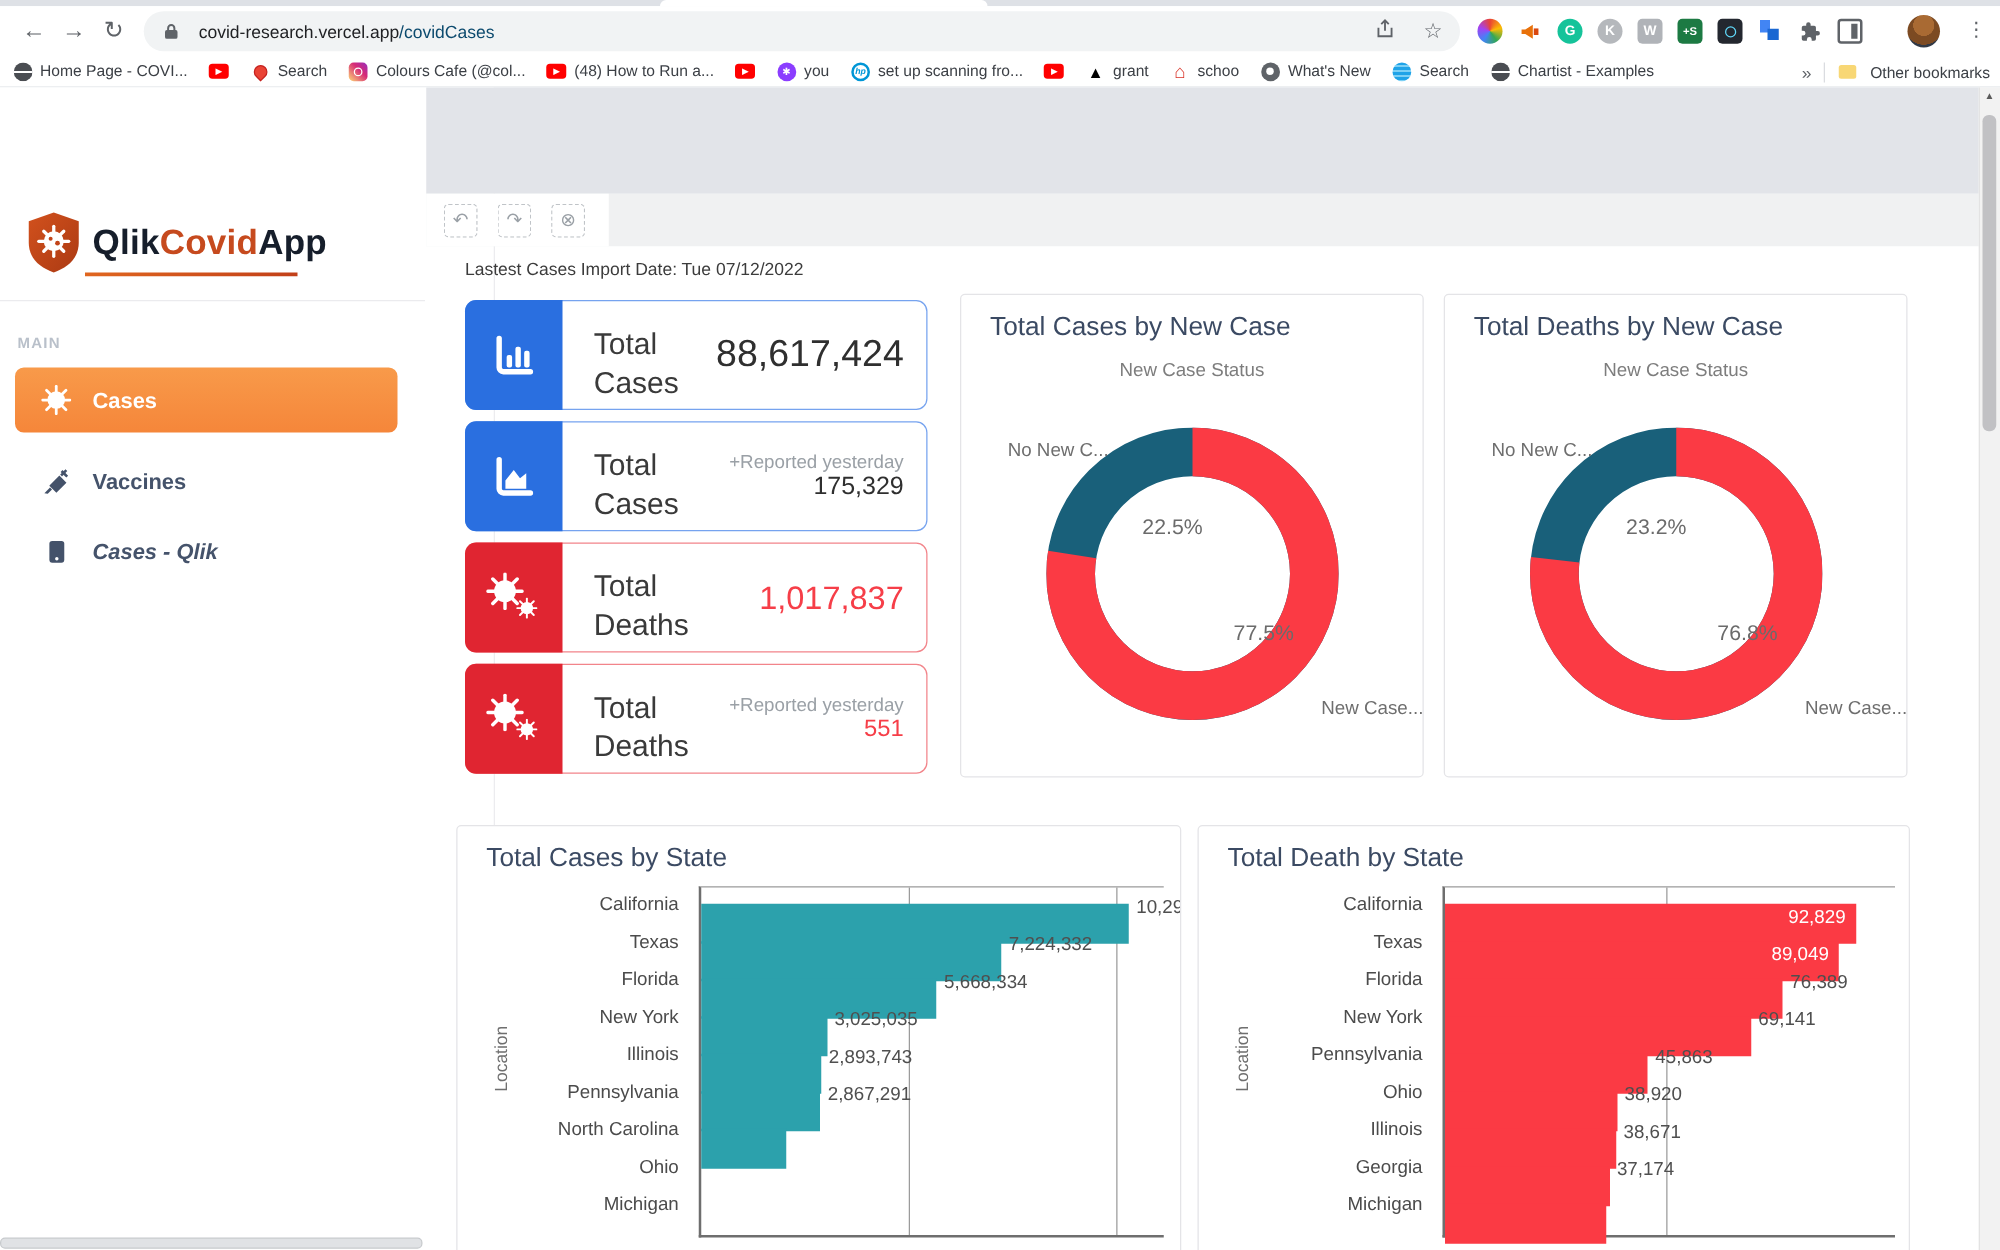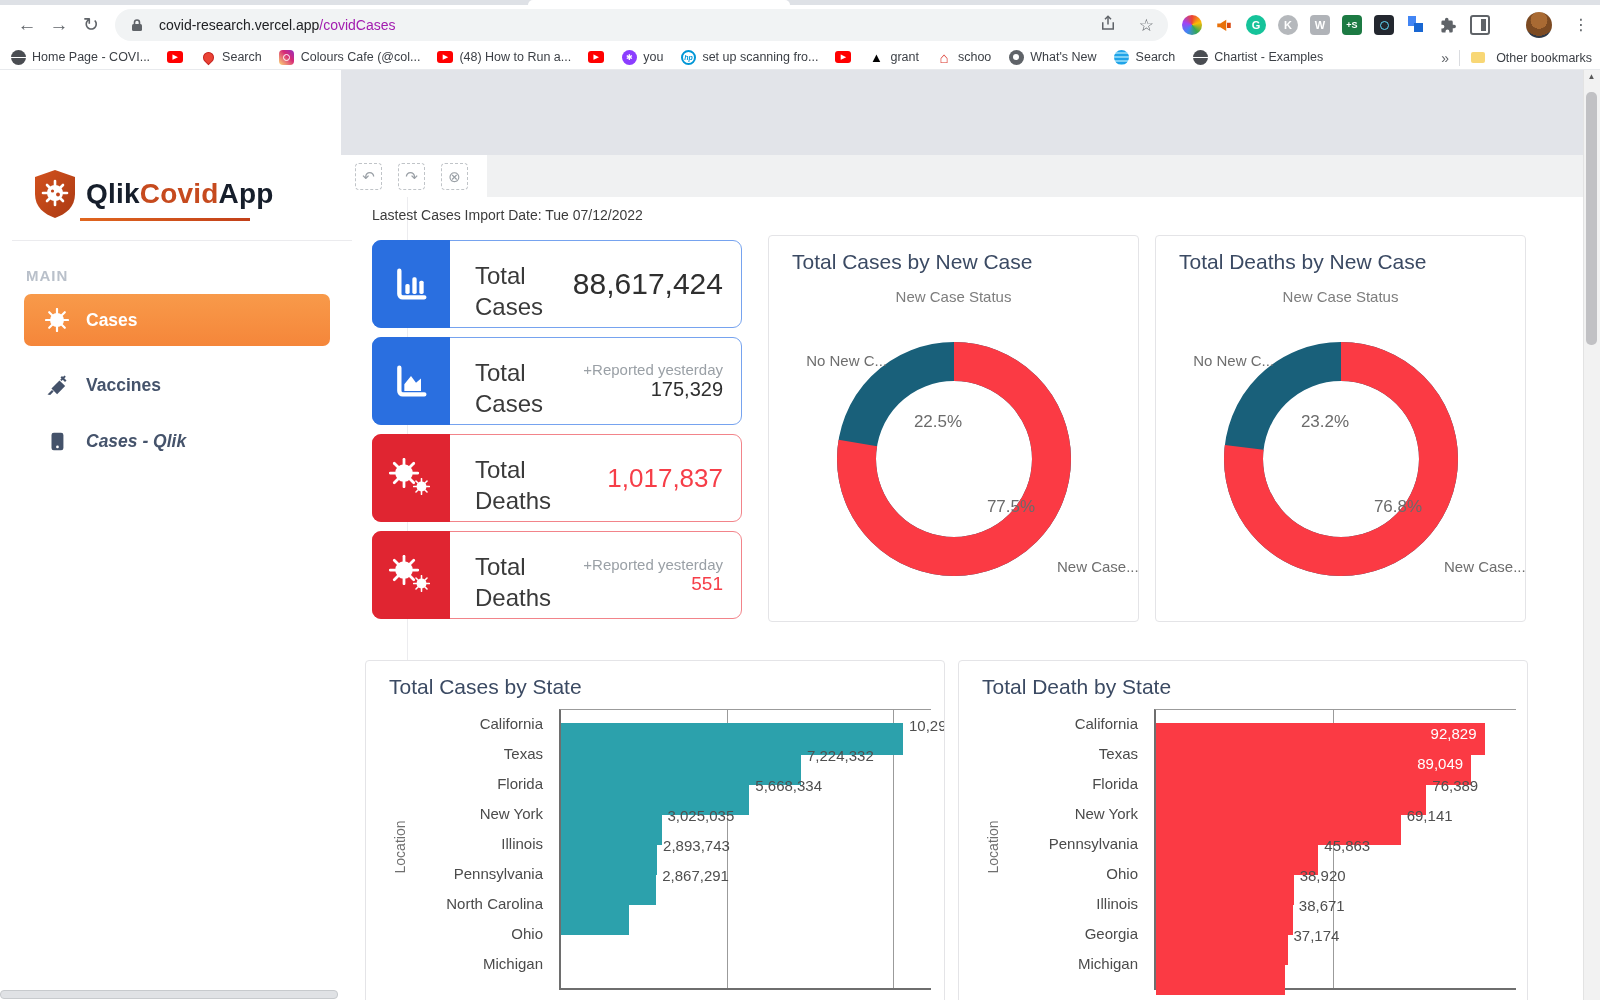--- a/index.html
+++ b/index.html
@@ -7,41 +7,41 @@
   .screen{position:relative;width:1600px;height:1000px;overflow:hidden;background:#fff;}
   .abs{position:absolute;}
 
   
   .tabstrip{left:0;top:0;width:1600px;height:5px;background:#dee1e6;}
   .active-tab-notch{left:528px;top:0;width:262px;height:5px;background:#fff;border-radius:8px 8px 0 0;}
   .chrome-toolbar{left:0;top:5px;width:1600px;height:40px;background:#fff;}
   .navbtn{top:7px;width:26px;height:26px;color:#5f6368;font-size:19px;line-height:26px;text-align:center;border-radius:50%;}
   .omnibox{left:115px;top:4px;width:1053px;height:32px;background:#f1f3f4;border-radius:16px;display:flex;align-items:center;}
   .url{font-size:14px;color:#202124;margin-left:14px;white-space:nowrap;}
-  .url .path{color:#a21caf;}
+  .url .path{color:#0c4a6e;}
   .pill-icons{position:absolute;right:14px;top:0;height:32px;display:flex;align-items:center;gap:22px;color:#5f6368;}
   .ext-row{left:1182px;top:7px;height:26px;display:flex;align-items:center;gap:12px;}
   .ext{width:20px;height:20px;display:flex;align-items:center;justify-content:center;font-size:11px;font-weight:bold;color:#fff;}
   .bookmarks{left:0;top:45px;width:1600px;height:25px;background:#fff;border-bottom:1px solid #e8eaed;display:flex;align-items:center;padding-left:10px;gap:17px;}
   .bm{display:flex;align-items:center;gap:6px;font-size:12.5px;color:#3b3f45;white-space:nowrap;}
   .fav{width:16px;height:16px;display:inline-flex;align-items:center;justify-content:center;flex:none;}
   .bm-right{position:absolute;right:8px;top:45px;height:25px;display:flex;align-items:center;gap:10px;font-size:12.5px;color:#3b3f45;}
 
   
-  .sidebar{left:12px;top:70px;width:396px;height:930px;background:#fff;border-right:1px solid #ececef;}
+  .sidebar{left:0;top:70px;width:396px;height:930px;background:#fff;border-right:1px solid #ececef;}
   .header-band{left:341px;top:70px;width:1242px;height:85px;background:#e2e4e9;}
   .selbar{left:341px;top:155px;width:1242px;height:42px;background:#f0f1f2;}
   .selbar-tab{left:341px;top:155px;width:146px;height:42px;background:#fff;}
   .selbtn{top:163px;width:27px;height:27px;border:1px dashed #c0c4c8;border-radius:4px;background:#fff;color:#9aa0a6;font-size:15px;line-height:25px;text-align:center;}
 
   .brand{left:20px;top:98px;display:flex;align-items:center;}
   .brand-text{font-size:28px;font-weight:bold;letter-spacing:.2px;margin-left:8px;}
   .brand-underline{left:68px;top:148px;width:170px;height:3px;background:linear-gradient(90deg,#e0661f,#c24019);}
   .sidebar-divider{left:0;top:170px;width:340px;height:1px;background:#ebebee;}
-  .main-label{left:14px;top:197px;font-size:15px;font-weight:bold;letter-spacing:1px;color:#b9c0ca;}
+  .main-label{left:14px;top:197px;font-size:12px;font-weight:bold;letter-spacing:1px;color:#b9c0ca;}
   .nav-item{left:12px;width:306px;height:46px;display:flex;align-items:center;border-radius:7px;color:#45536b;font-size:17.5px;font-weight:bold;}
   .nav-item .nicon{width:26px;height:26px;margin:0 16px 0 20px;display:flex;align-items:center;justify-content:center;}
   .nav-item.active{background:linear-gradient(180deg,#f89a4a,#f5863a);color:#fff;height:52px;}
 
   .import-date{left:372px;top:207px;font-size:14px;color:#3c3c3c;}
 
   
   .kpi{left:372px;width:370px;height:88px;background:#fff;border-radius:9px;}
   .kpi.blue{border:1px solid #76a3ef;}
   .kpi.red{border:1px solid #f2848a;}

